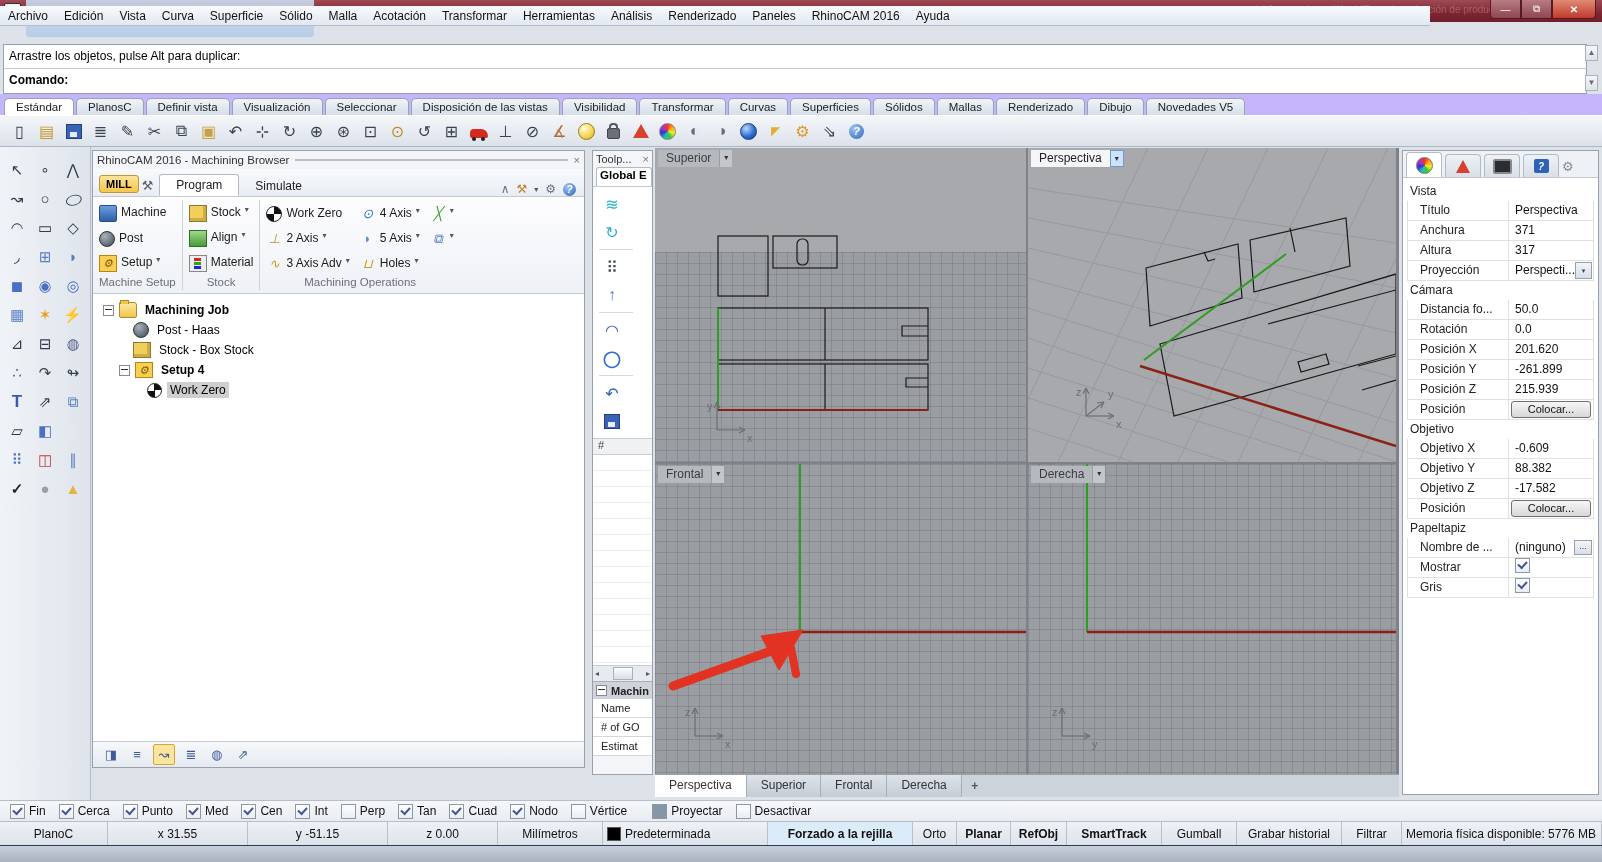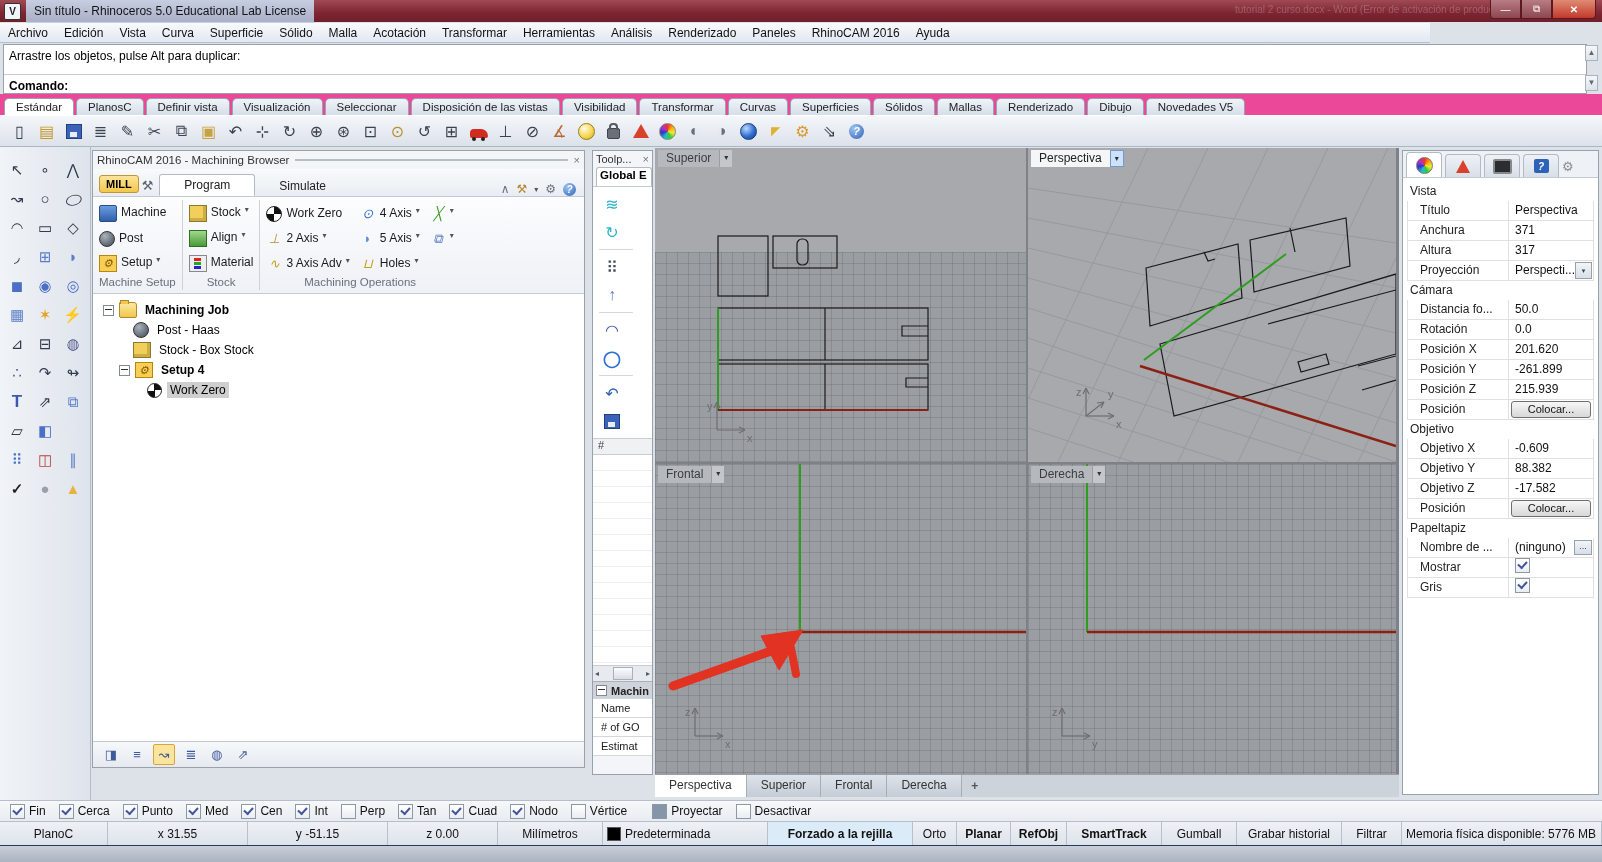--- a/index.html
+++ b/index.html
@@ -15,34 +15,34 @@
     padding:19px 8px;border-radius:3px;font-size:12px;}
   .watermark{position:absolute;left:1235px;top:4px;color:#caa0a6;opacity:.4;font-size:10px;width:330px;
     white-space:nowrap;overflow:hidden;}
   .winbtns{position:absolute;right:6px;top:0;display:flex;}
   .winbtn{width:29px;height:18px;border:1px solid #5a1920;border-top:none;display:flex;align-items:center;
     justify-content:center;font-size:10px;color:#fff;background:linear-gradient(#b87c84,#8d4750);}
   .winbtn.close{background:linear-gradient(#e08b74,#c0392b);width:42px;font-weight:bold;}
   .winbtn:first-child{border-radius:0 0 0 4px;}
   .winbtn.close{border-radius:0 0 4px 0;}
   
-  .menubar{position:absolute;left:0;top:23px;width:1430px;height:19px;
+  .menubar{position:absolute;left:0;top:6px;width:1430px;height:19px;
     background:linear-gradient(#f8fafc,#e2e8f1);border-bottom:1px solid #b6bec9;display:flex;align-items:center;}
   .menu-item{padding:0 8px;font-size:12px;color:#111;}
   
   .cmdarea{position:absolute;left:3px;top:44px;width:1582px;height:48px;background:#fff;
     border:1px solid #99a1ad;}
   .cmdline{height:23px;line-height:23px;padding-left:5px;font-size:12px;}
-  .cmdline.prompt{border-top:1px solid #c8ccd2;font-weight:bold;margin-top:6px;}
+  .cmdline.prompt{border-top:1px solid #c8ccd2;font-weight:bold;}
   .cmdscroll{position:absolute;right:4px;top:45px;width:13px;height:46px;display:flex;flex-direction:column;
     justify-content:space-between;}
   .cmdscroll span{font-size:8px;color:#667;text-align:center;background:linear-gradient(#f5f7fa,#dde3ea);
     border:1px solid #aab2bc;height:14px;line-height:14px;}
   
-  .tabstrip{position:absolute;left:0;top:94px;width:1602px;height:21px;background:#ec4899;
+  .tabstrip{position:absolute;left:0;top:94px;width:1602px;height:21px;background:#c4b5fd;
     display:flex;align-items:flex-end;padding-left:4px;box-sizing:border-box;}
   .ttab{padding:2px 11px 2px;margin-right:2px;border:1px solid #98a2b0;border-bottom:none;
     border-radius:5px 5px 0 0;background:linear-gradient(#f0f4f9,#d6dee9);font-size:11.5px;color:#222;white-space:nowrap;}
   .ttab.active{background:#fff;position:relative;}
   
   .maintoolbar{position:absolute;left:0;top:115px;width:1602px;height:32px;
     background:linear-gradient(#f4f6f9,#dce2eb);border-bottom:1px solid #aeb6c2;border-top:1px solid #fff;
     display:flex;align-items:center;padding-left:6px;box-sizing:border-box;}
   .mt-icon{width:27px;height:24px;display:flex;align-items:center;justify-content:center;
     font-size:16px;color:#3c4250;}
@@ -71,21 +71,21 @@
   .mbpanel{position:absolute;left:92px;top:150px;width:493px;height:618px;background:#f3f5f8;
     border:1px solid #99a1ad;box-sizing:border-box;display:flex;flex-direction:column;}
   .mb-header{height:18px;display:flex;align-items:center;padding:0 4px;font-size:11.5px;color:#333;}
   .mb-header .line{flex:1;border-top:2px double #b8bec6;margin:0 6px;}
   .mb-close{color:#777;font-size:11px;}
   .mb-tabrow{height:27px;display:flex;align-items:flex-end;padding:0 4px;border-bottom:1px solid #c5cad2;
     background:linear-gradient(#f8fafc,#e9edf3);}
   .mill-btn{background:linear-gradient(#fce49a,#f3c74a);border:1px solid #c29534;border-radius:3px;
     font-weight:bold;font-size:11px;padding:2px 6px;margin:0 3px 3px 2px;}
   .mill-tool{font-size:13px;color:#5a6270;margin:0 6px 3px 0;}
-  .mb-tab{padding:3px 24px;font-size:12px;color:#222;}
+  .mb-tab{padding:3px 16px;font-size:12px;color:#222;}
   .mb-tab.active{background:#fff;border:1px solid #b4bac4;border-bottom:1px solid #fff;border-radius:3px 3px 0 0;}
   .mb-hdricons{margin-left:auto;display:flex;align-items:center;gap:7px;padding-right:4px;color:#6a7280;font-size:12px;}
   .mb-ribbon{display:flex;background:linear-gradient(#fdfdfe,#eef1f6);border-bottom:1px solid #c5cad2;}
   .rib-group{padding:4px 6px 0;display:flex;flex-direction:column;}
   .rib-sep{width:1px;background:#cdd2d9;margin:3px 0;}
   .rib-col{display:grid;grid-template-rows:repeat(3,25px);align-items:center;}
   .rib-grid{display:grid;grid-template-columns:auto auto auto;column-gap:10px;grid-auto-rows:25px;align-items:center;}
   .rib-btn{display:flex;align-items:flex-start;gap:4px;font-size:12px;color:#1a1a1a;white-space:nowrap;}
   .rib-label{height:17px;text-align:center;color:#6a7078;font-size:11.5px;}
   .dd{font-size:8px;color:#555;}

